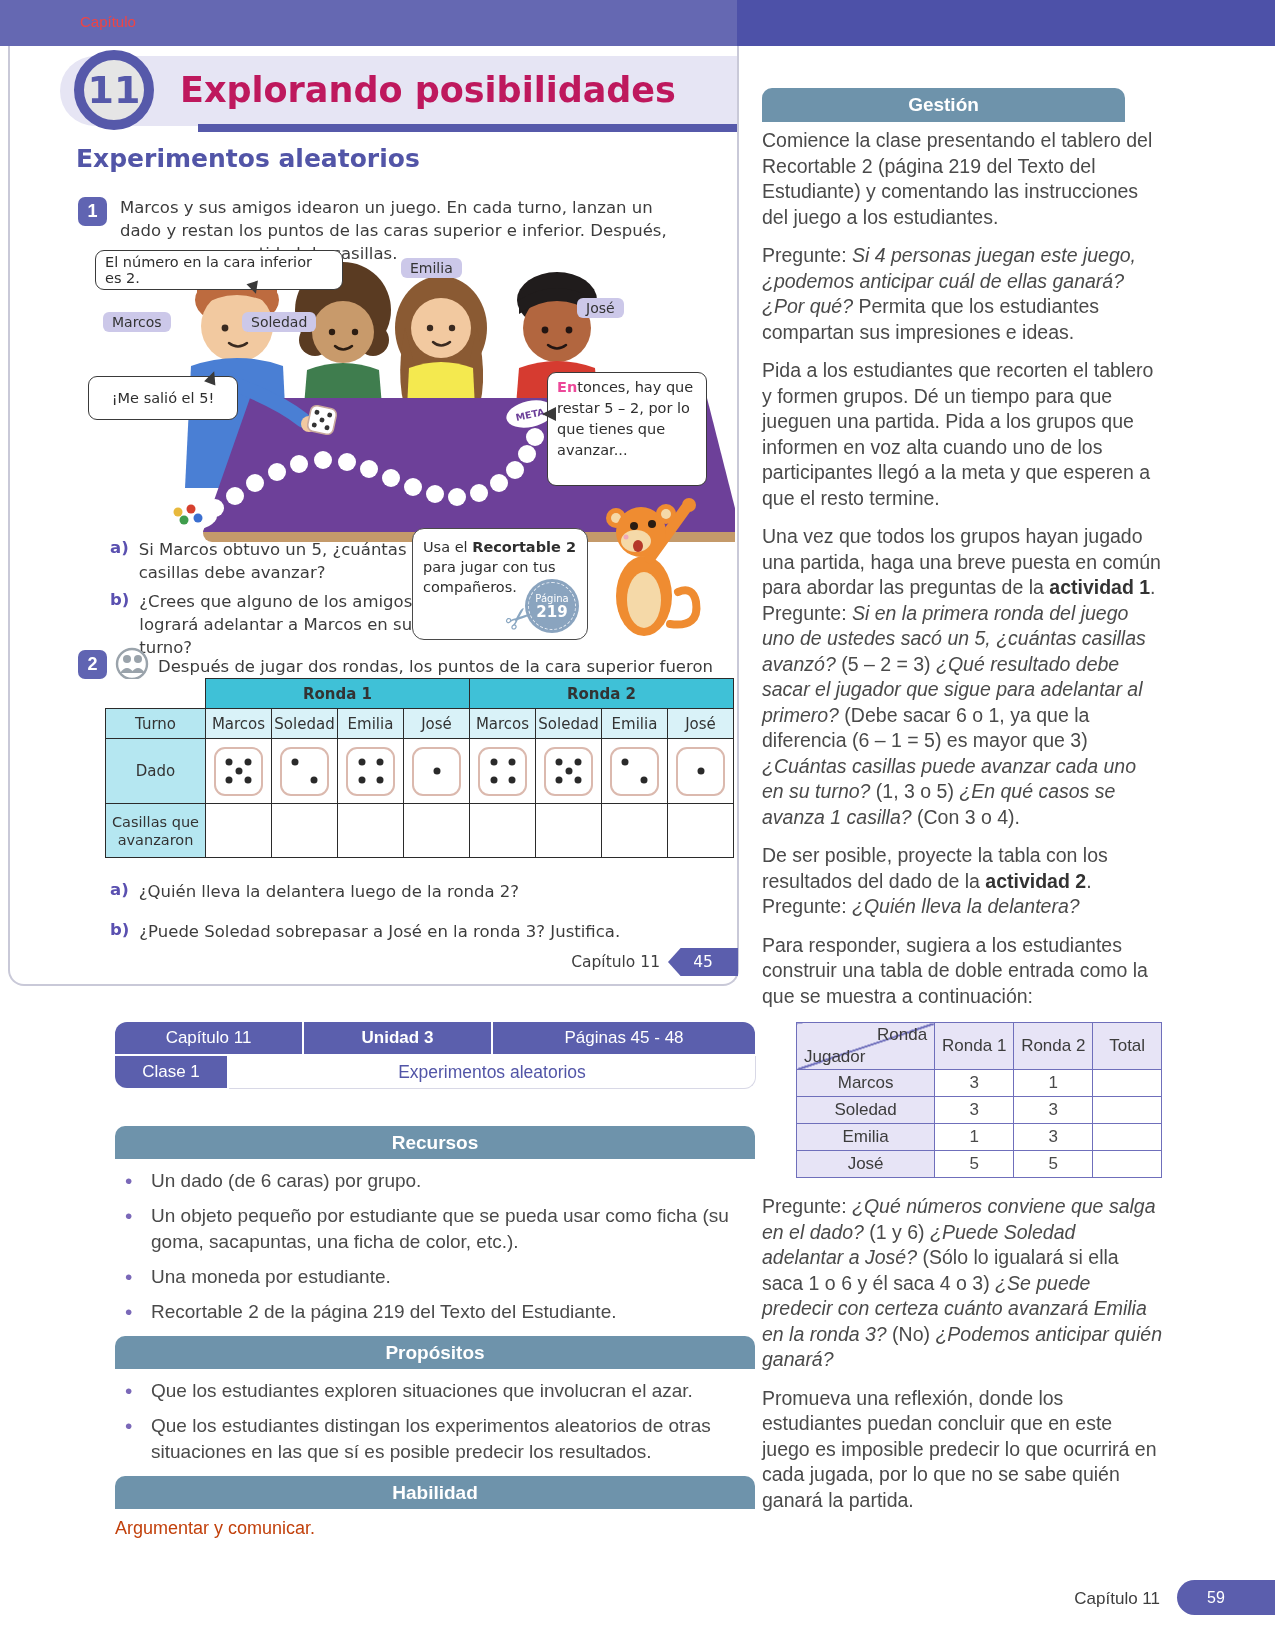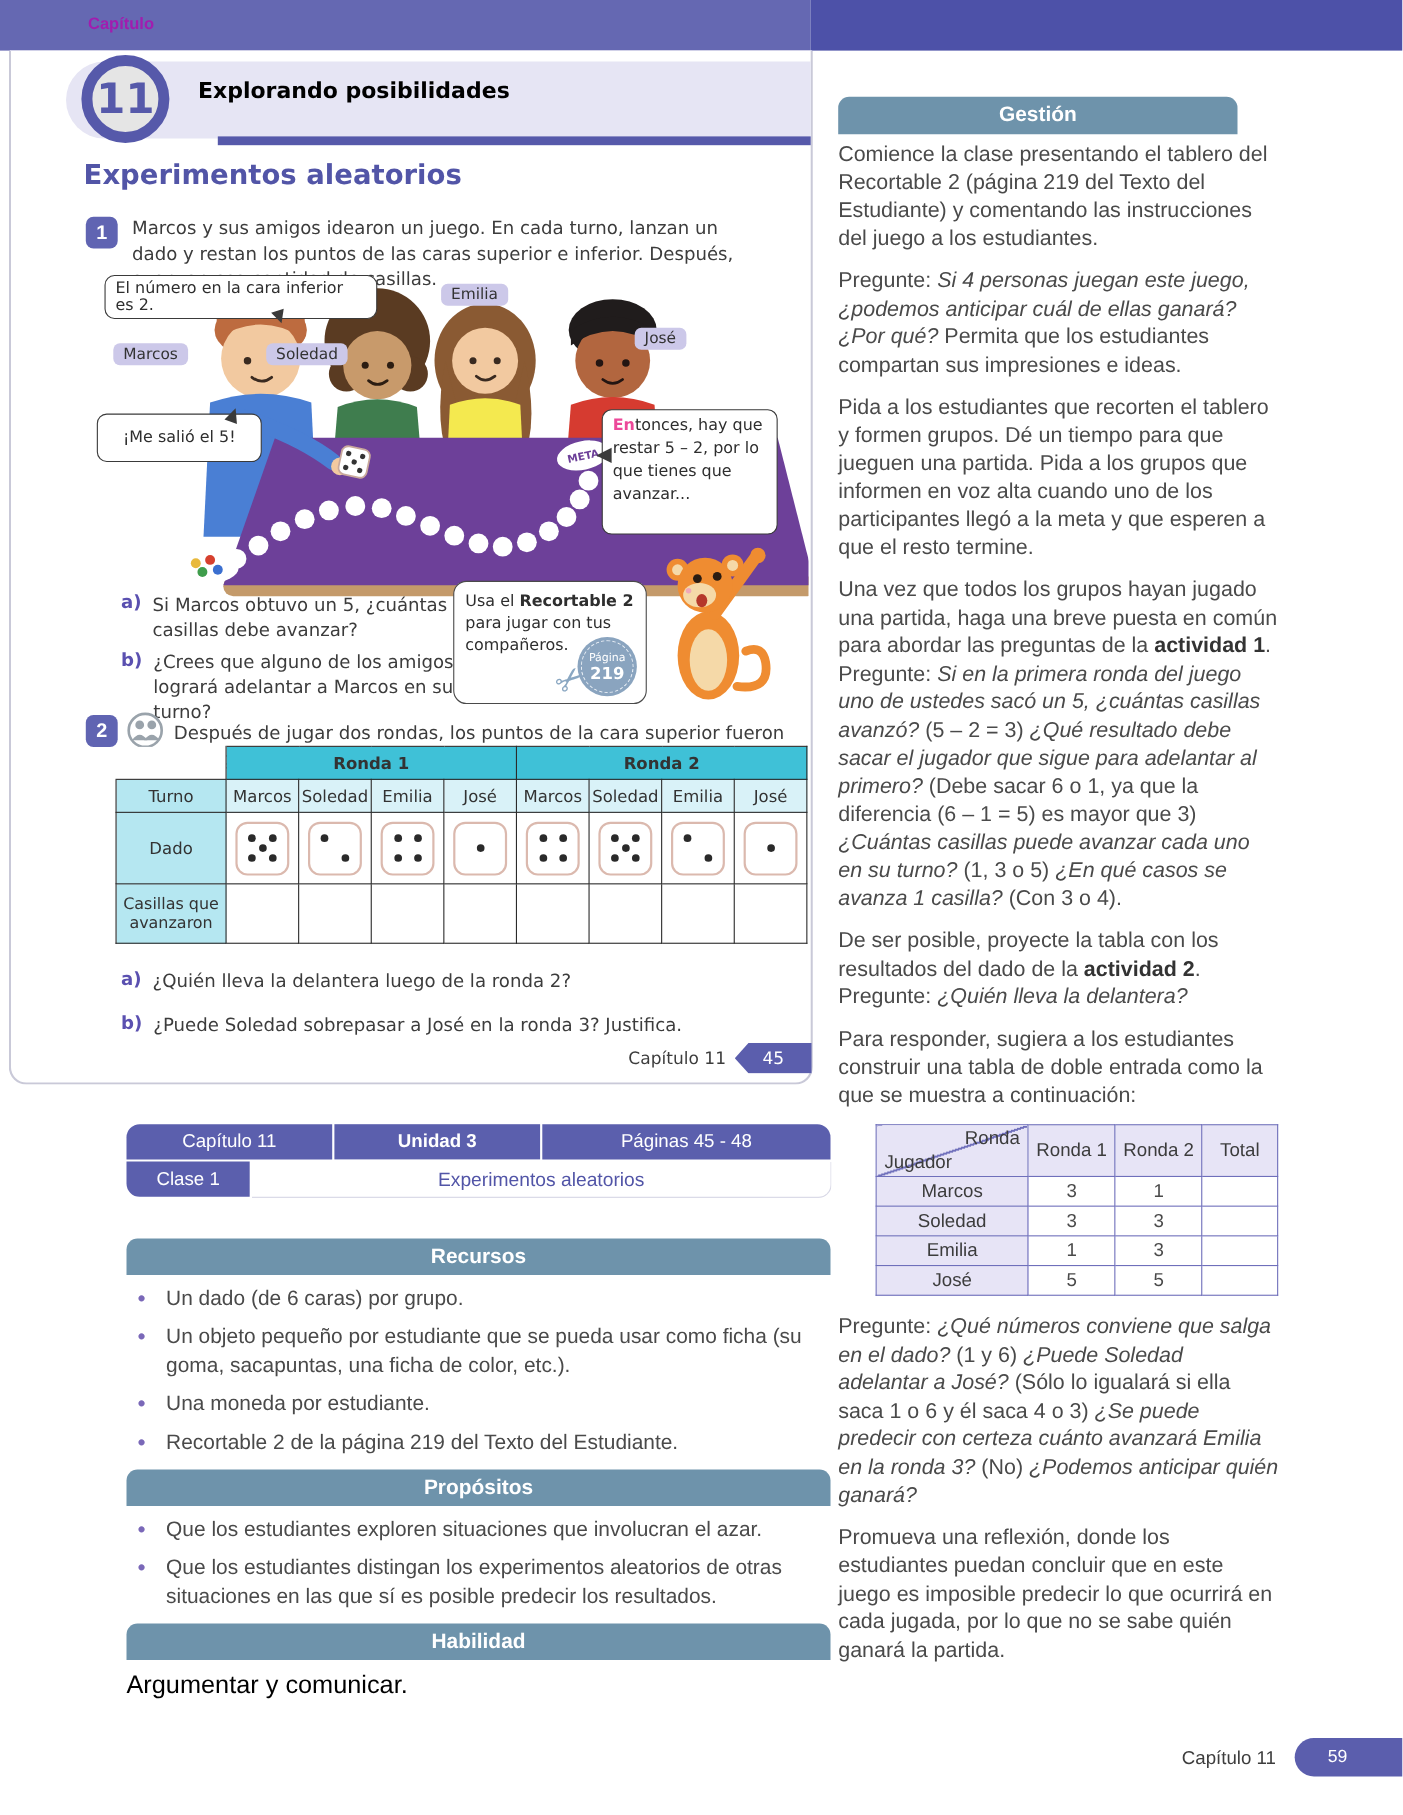--- a/index.html
+++ b/index.html
@@ -3,31 +3,31 @@
 <meta charset="utf-8">
 <style>
   html,body{margin:0;padding:0;}
   body{width:1275px;height:1650px;position:relative;background:#ffffff;overflow:hidden;
        font-family:"Liberation Sans",sans-serif;color:#444;}
   .abs{position:absolute;}
 
   
   .band-left{left:0;top:0;width:737px;height:46px;background:#6568b2;}
   .band-right{left:737px;top:0;width:538px;height:46px;background:#4d51a8;}
-  .chapter-word{left:80px;top:13px;color:#a21caf;font-weight:bold;font-size:15px;}
+  .chapter-word{left:80px;top:13px;color:#ef4444;font-weight:normal;font-size:15px;}
 
   
   .card{left:8px;top:46px;width:727px;height:938px;background:#fff;
         border:2px solid #c9c9d8;border-top:none;border-radius:0 0 16px 16px;}
   .title-strip{left:60px;top:56px;width:677px;height:70px;background:#e6e5f4;border-radius:40px 0 0 40px;}
   .title-underbar{left:198px;top:124px;width:539px;height:8px;background:#5659aa;}
   .chapter-circle{left:74px;top:50px;width:60px;height:60px;background:#e5e5e5;border:10px solid #5659aa;
         border-radius:50%;display:flex;align-items:center;justify-content:center;
         font-weight:bold;font-size:38px;color:#5659aa;font-family:"DejaVu Sans",sans-serif;}
-  .page-title{left:180px;top:70px;font-size:20px;font-weight:bold;color:#000000;font-family:"DejaVu Sans",sans-serif;}
+  .page-title{left:180px;top:70px;font-size:35px;font-weight:bold;color:#be185d;font-family:"DejaVu Sans",sans-serif;}
   .section-title{left:76px;top:144px;font-size:25px;font-weight:bold;color:#5255a7;font-family:"DejaVu Sans",sans-serif;}
 
   .act-chip{width:29px;height:29px;background:#6064b2;border-radius:7px;color:#fff;
         font-weight:bold;font-size:18px;display:flex;align-items:center;justify-content:center;}
   .school{font-family:"DejaVu Sans",sans-serif;color:#3c3c3c;}
   .act-text{font-size:16.5px;line-height:23px;}
 
   
   .illus{left:85px;top:248px;width:650px;height:300px;}
   .bubble{position:absolute;background:#fff;border:1.6px solid #3a3a3a;border-radius:9px;
@@ -90,21 +90,21 @@
         display:flex;align-items:center;justify-content:center;border-bottom:1.5px solid #d8d8e6;
         border-right:1.5px solid #d8d8e6;border-radius:0 0 12px 0;}
 
   
   .sec-head{position:absolute;left:115px;width:640px;height:33px;background:#6e93ab;color:#fff;
         font-weight:bold;font-size:19px;border-radius:10px 10px 0 0;
         display:flex;align-items:center;justify-content:center;}
   .blist{position:absolute;left:115px;width:645px;margin:0;padding:0;list-style:none;}
   .blist li{position:relative;padding-left:36px;font-size:19px;line-height:26px;color:#4a4a4a;margin-bottom:9px;}
   .blist li:before{content:"•";position:absolute;left:10px;color:#7a68b8;font-size:21px;}
-  .plain-text{font-size:23px;color:#000000;}
+  .plain-text{font-size:18px;color:#c2410c;}
 
   
   .gestion-head{left:762px;top:88px;width:363px;height:34px;background:#6e93ab;color:#fff;
         font-weight:bold;font-size:19px;border-radius:10px 10px 0 0;
         display:flex;align-items:center;justify-content:center;}
   .gestion-flow{left:762px;top:128px;width:400px;}
   .gestion-flow p{margin:0 0 13px 0;font-size:19.5px;line-height:25.5px;color:#4a4a4a;}
   .gestion-flow .i{font-style:italic;}
   .gestion-flow .b{font-weight:bold;color:#333;}
   table.gtbl{border-collapse:collapse;table-layout:fixed;margin:6px 0 16px 34px;}

